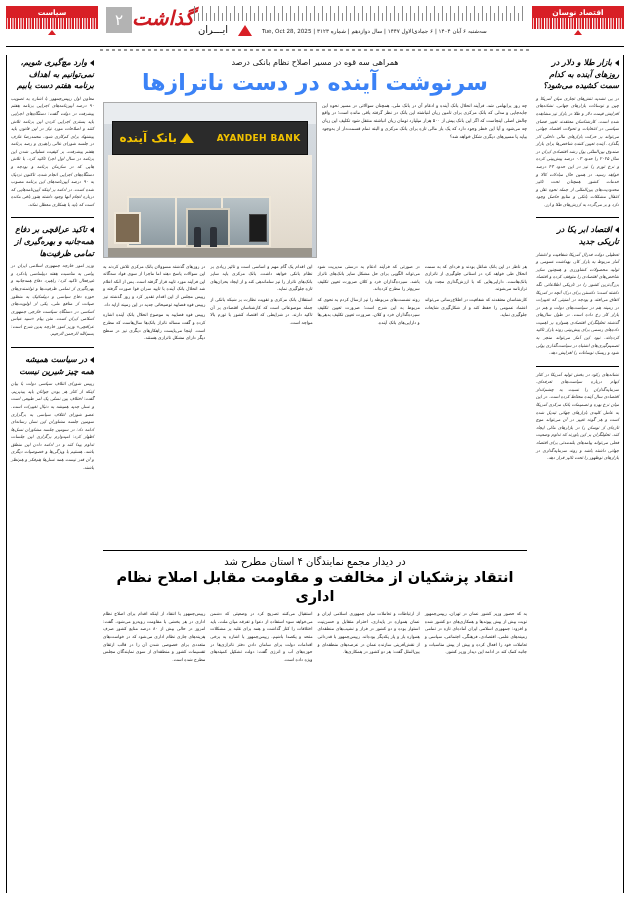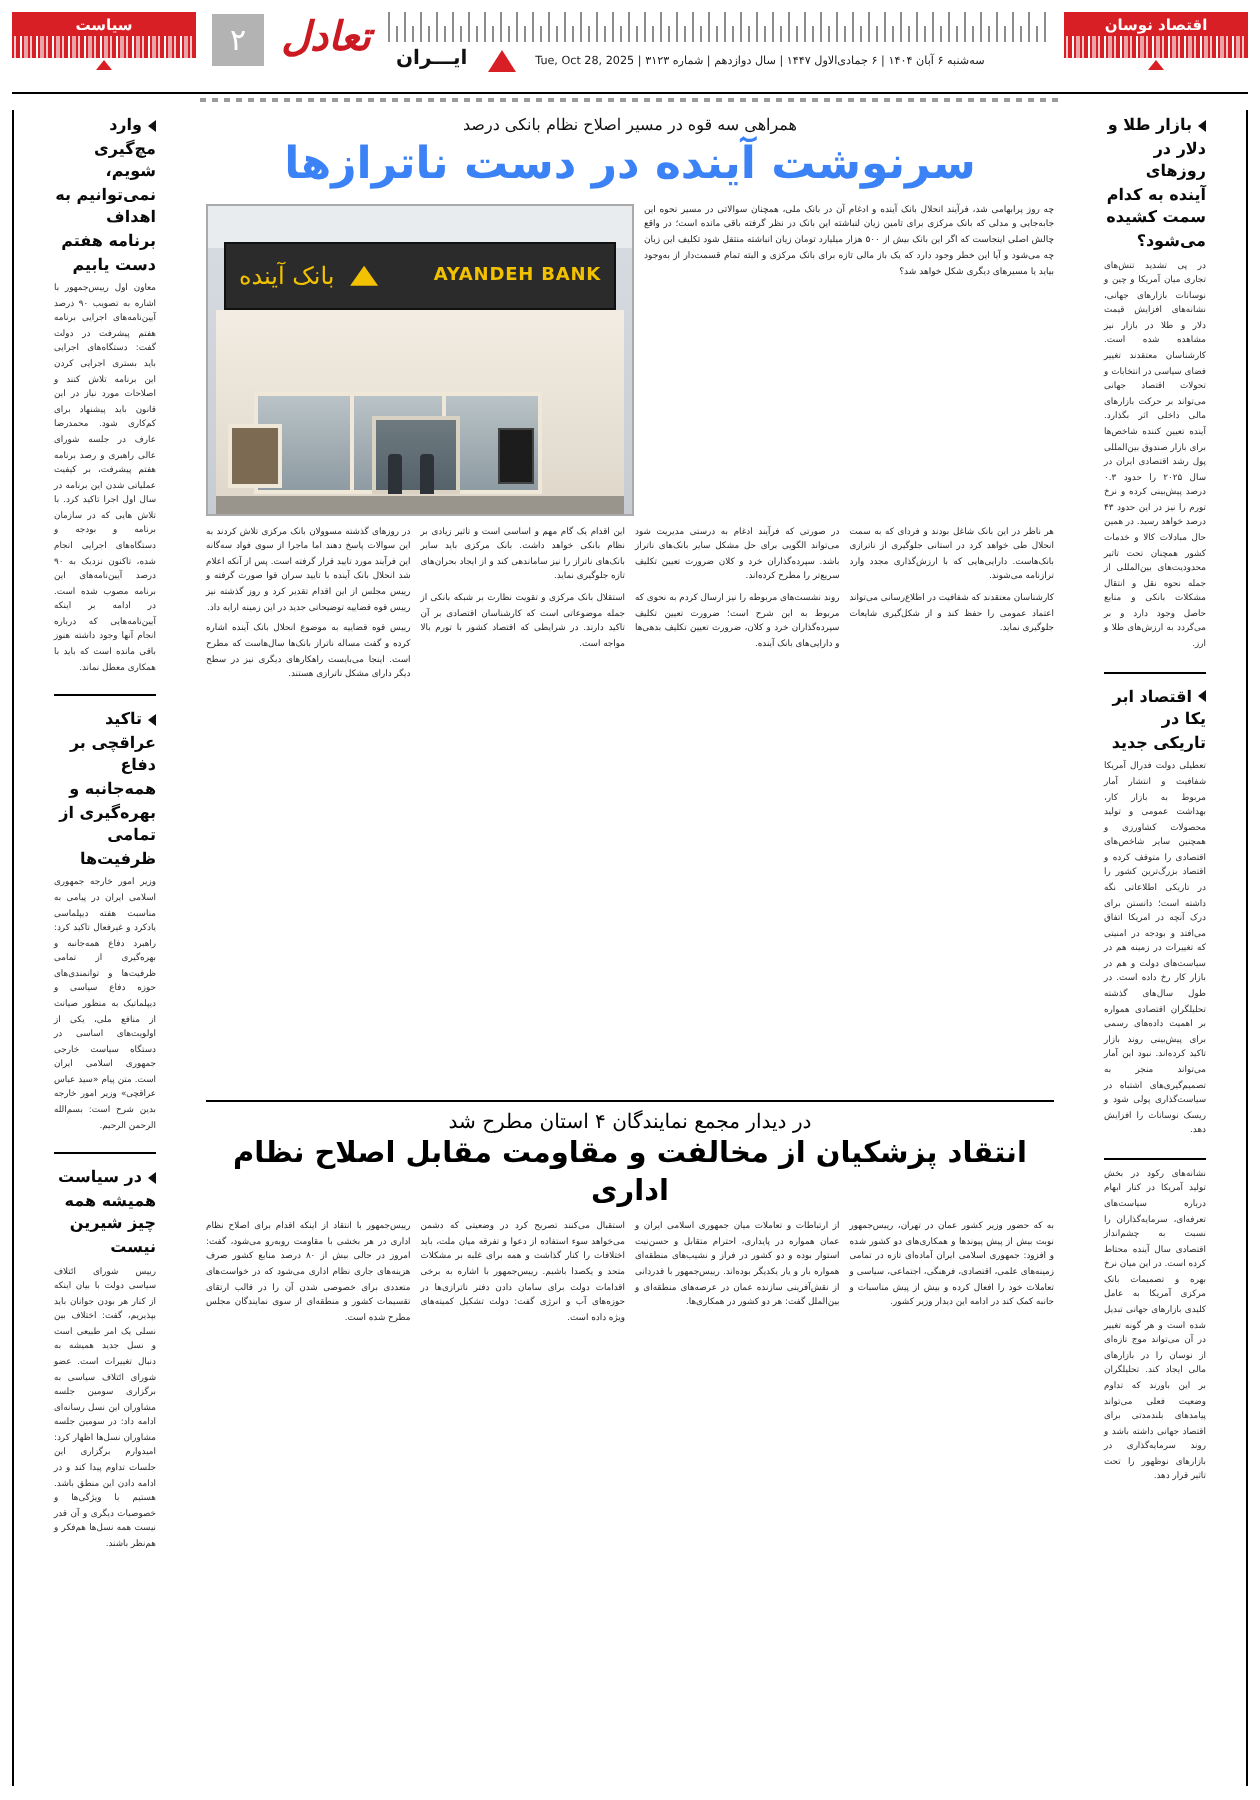--- a/index.html
+++ b/index.html
@@ -135,21 +135,21 @@
     font-size: 5.6px;
     color: #1a1a1a;
     white-space: nowrap;
     letter-spacing: 0px;
     flex: 1;
     text-align: left;
     padding-left: 4px;
   }
   .iran-label {
     font-size: 10px;
-    font-weight: bold;
+    font-weight: normal;
     color: #111;
     letter-spacing: 2px;
     flex: 0 0 auto;
     padding: 0 4px;
     margin-top: -2px;
   }
 
   .hairline-top {
     border-top: 0.7px solid #000;
     margin: 0 6px;
@@ -164,21 +164,22 @@
   
   .body-grid {
     display: flex;
     flex-direction: row-reverse;
     padding: 4px 6px 6px 6px;
     height: 848px;
     gap: 0;
   }
   .rail {
     flex: 0 0 92px;
-    padding: 0 20px;
+    padding: 0 4px;
+    font-style: italic;
   }
   .rail.right { border-left: 0.6px solid #000; }
   .rail.left  { border-right: 0.6px solid #000; }
   .main-area {
     flex: 1;
     padding: 0 5px;
     display: flex;
     flex-direction: column;
   }
 
@@ -246,21 +247,21 @@
   }
   .photo .sky { position:absolute; top:0; left:0; right:0; height:14%; background:#e9ecef; }
   .photo .signboard {
     position: absolute; top: 12%; left: 4%; right: 4%; height: 22%;
     background: #2b2b2b;
     border: 1px solid #111;
     display: flex; flex-direction: row-reverse;
     align-items: center; justify-content: space-between;
     padding: 0 6px;
   }
-  .photo .sign-fa { color: #f2c200; font-size: 12px; font-weight: normal; }
+  .photo .sign-fa { color: #f2c200; font-size: 12px; font-weight: bold; }
   .photo .sign-en { color: #f2c200; font-size: 9px; font-weight: bold; letter-spacing: 0.4px; margin-left: 20px; }
   .photo .sign-mark { width: 14px; height: 10px; background:#f2c200; clip-path: polygon(0 100%, 50% 0, 100% 100%); }
   .photo .facade {
     position: absolute; top: 34%; left: 2%; right: 2%; bottom: 0;
     background: linear-gradient(#f2ece2, #ded6c9);
   }
   .photo .glass {
     position: absolute; top: 40%; left: 9%; right: 20%; bottom: 9%;
     background: linear-gradient(#b9c3c7, #8e9ba2);
     border: 2px solid #efe7d8;
@@ -334,21 +335,21 @@
 
     <div class="section-tab">
       <div class="tab-box">سیاست</div>
       <div class="tab-barcode"></div>
       <div class="tab-arrow"></div>
     </div>
 
     <div class="masthead-zone">
       <div class="pagenum-box">۲</div>
       <div class="logo-wrap">
-        <div class="logo-text">تعادل</div>
+        <div class="logo-text">گذاشت</div>
       </div>
       <div class="center-col">
         <div class="ruler"></div>
         <div class="dateline-row">
           <div class="iran-label">ایـــران</div>
           <div class="red-triangle"></div>
           <div class="dateline">سه‌شنبه ۶ آبان ۱۴۰۴ | ۶ جمادی‌الاول ۱۴۴۷ | سال دوازدهم | شماره ۳۱۲۳ | Tue, Oct 28, 2025</div>
         </div>
       </div>
     </div>

